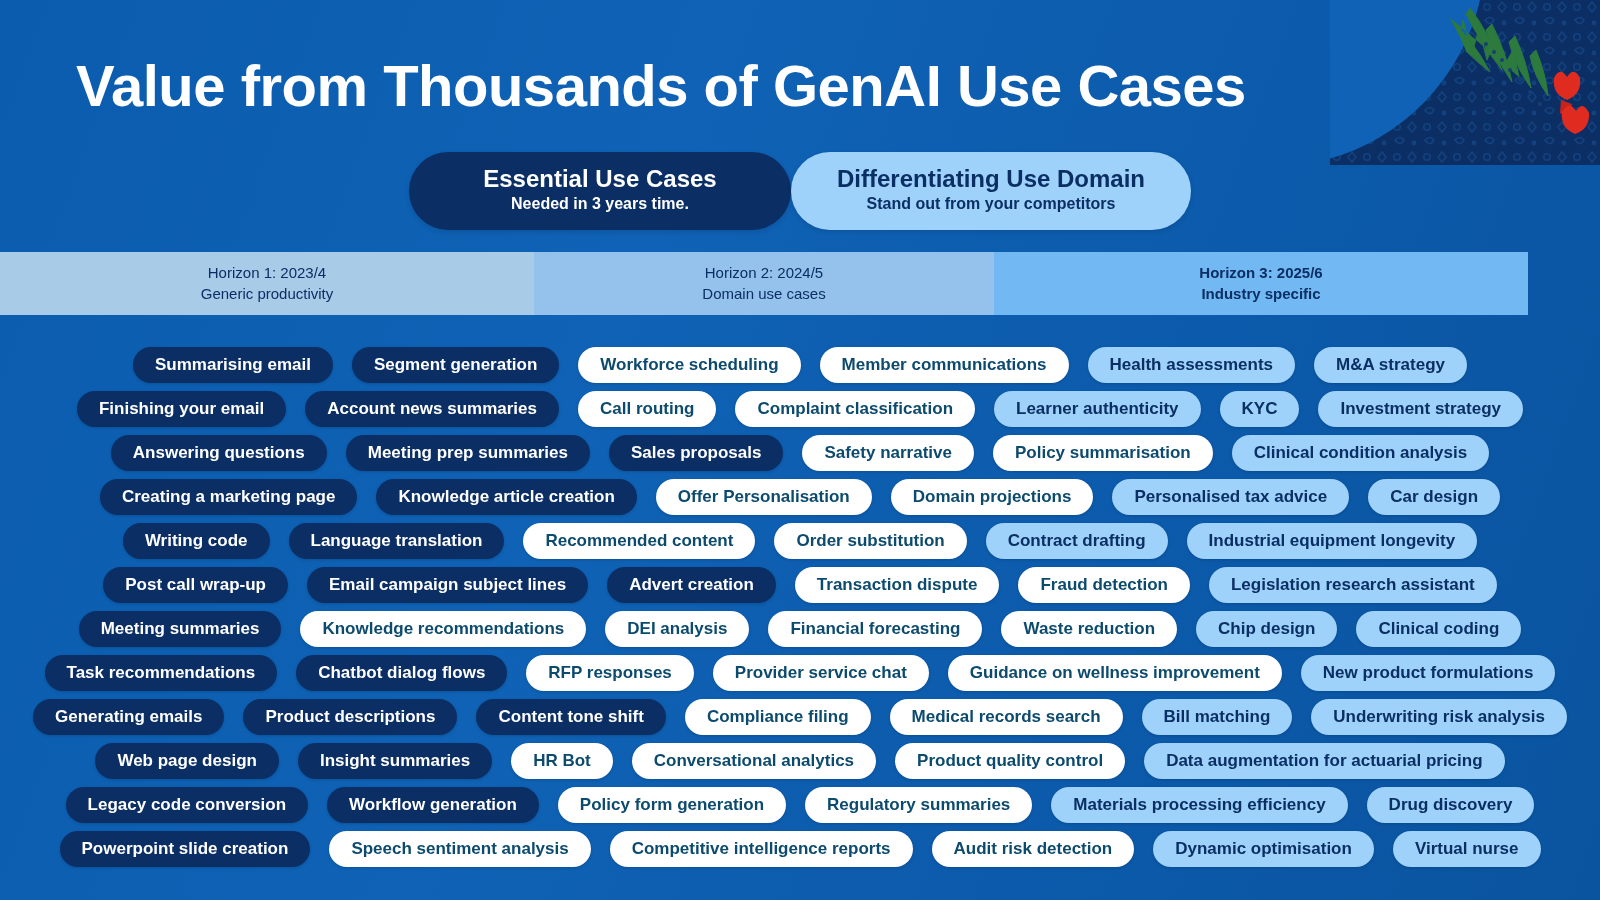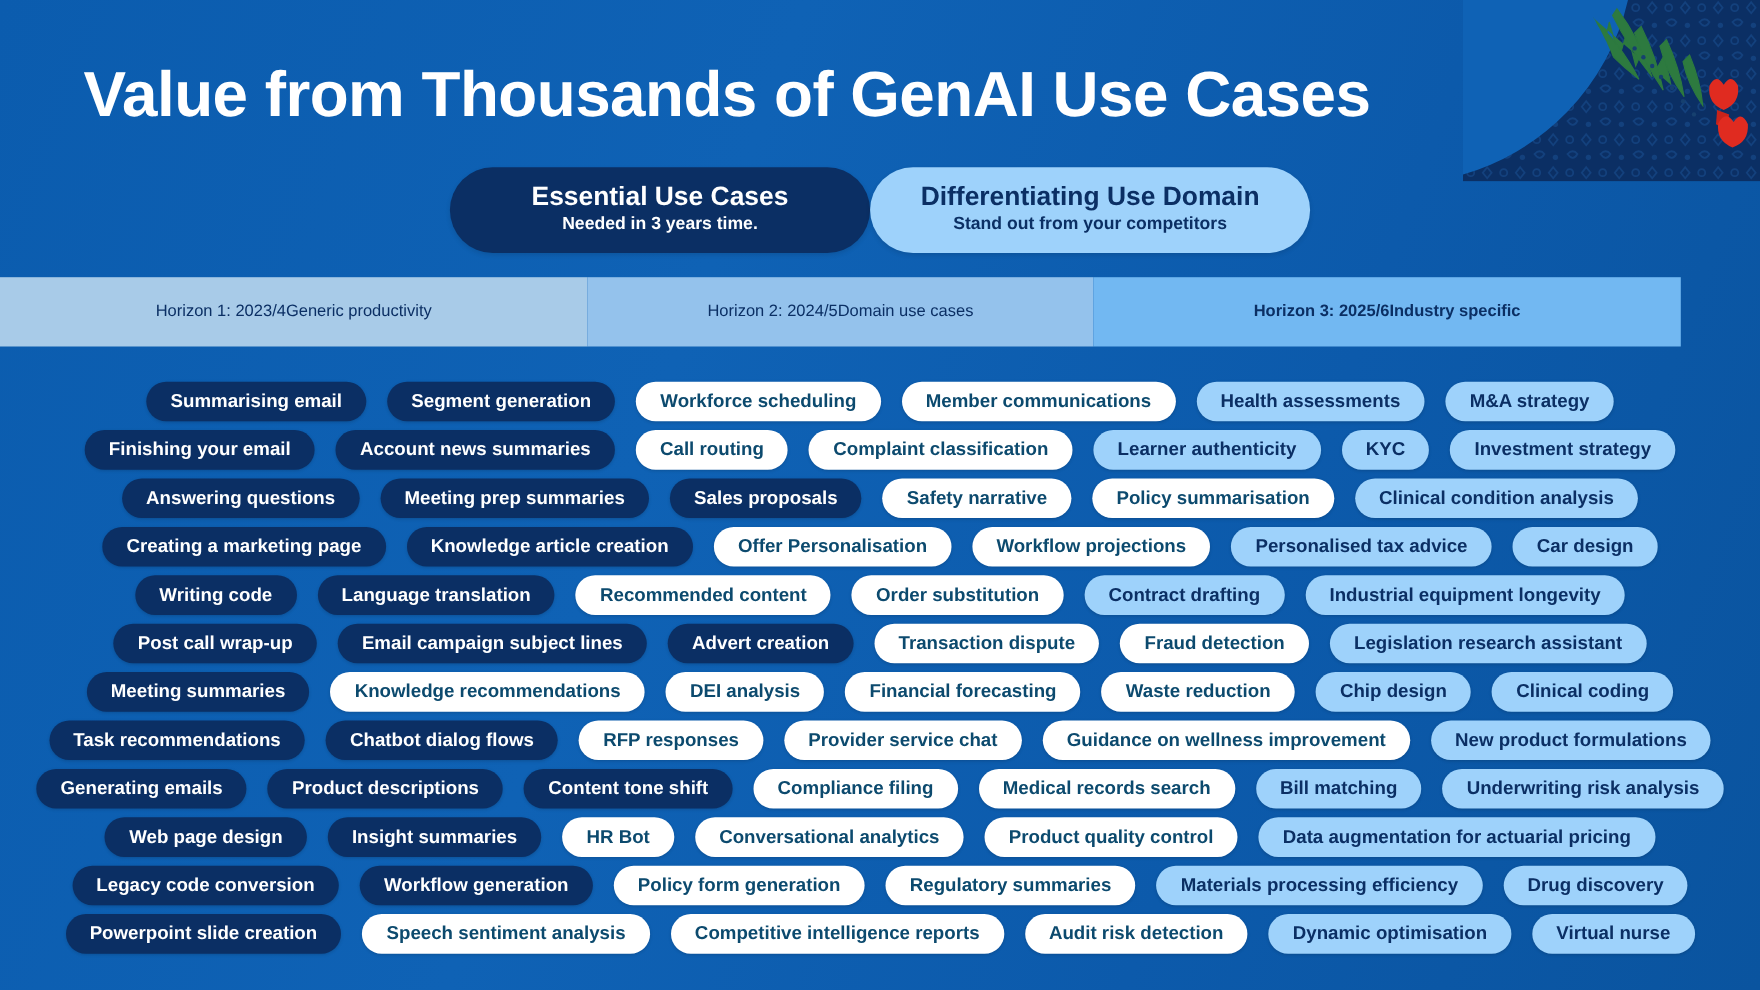--- a/index.html
+++ b/index.html
@@ -92,21 +92,21 @@
   .horizons {
     position: absolute;
     top: 252px; left: 0;
     width: 1600px;
     height: 63px;
     display: flex;
   }
   .horizon {
     height: 63px;
     display: flex;
-    flex-direction: row;
+    flex-direction: column;
     align-items: center;
     justify-content: center;
     color: #0b2f64;
     box-sizing: border-box;
   }
   .horizon.h1 { width: 534px; background: #a8cbe8; }
   .horizon.h2 { width: 460px; background: #94c2ec; }
   .horizon.h3 { width: 534px; background: #72b8f2; font-weight: bold; }
   .horizon-label {
     font-size: 15px;
@@ -259,21 +259,21 @@
         <div class="pill navy">Meeting prep summaries</div>
         <div class="pill navy">Sales proposals</div>
         <div class="pill white">Safety narrative</div>
         <div class="pill white">Policy summarisation</div>
         <div class="pill lightblue">Clinical condition analysis</div>
       </div>
       <div class="pill-row">
         <div class="pill navy">Creating a marketing page</div>
         <div class="pill navy">Knowledge article creation</div>
         <div class="pill white">Offer Personalisation</div>
-        <div class="pill white">Workflow projections</div>
+        <div class="pill white">Domain projections</div>
         <div class="pill lightblue">Personalised tax advice</div>
         <div class="pill lightblue">Car design</div>
       </div>
       <div class="pill-row">
         <div class="pill navy">Writing code</div>
         <div class="pill navy">Language translation</div>
         <div class="pill white">Recommended content</div>
         <div class="pill white">Order substitution</div>
         <div class="pill lightblue">Contract drafting</div>
         <div class="pill lightblue">Industrial equipment longevity</div>

